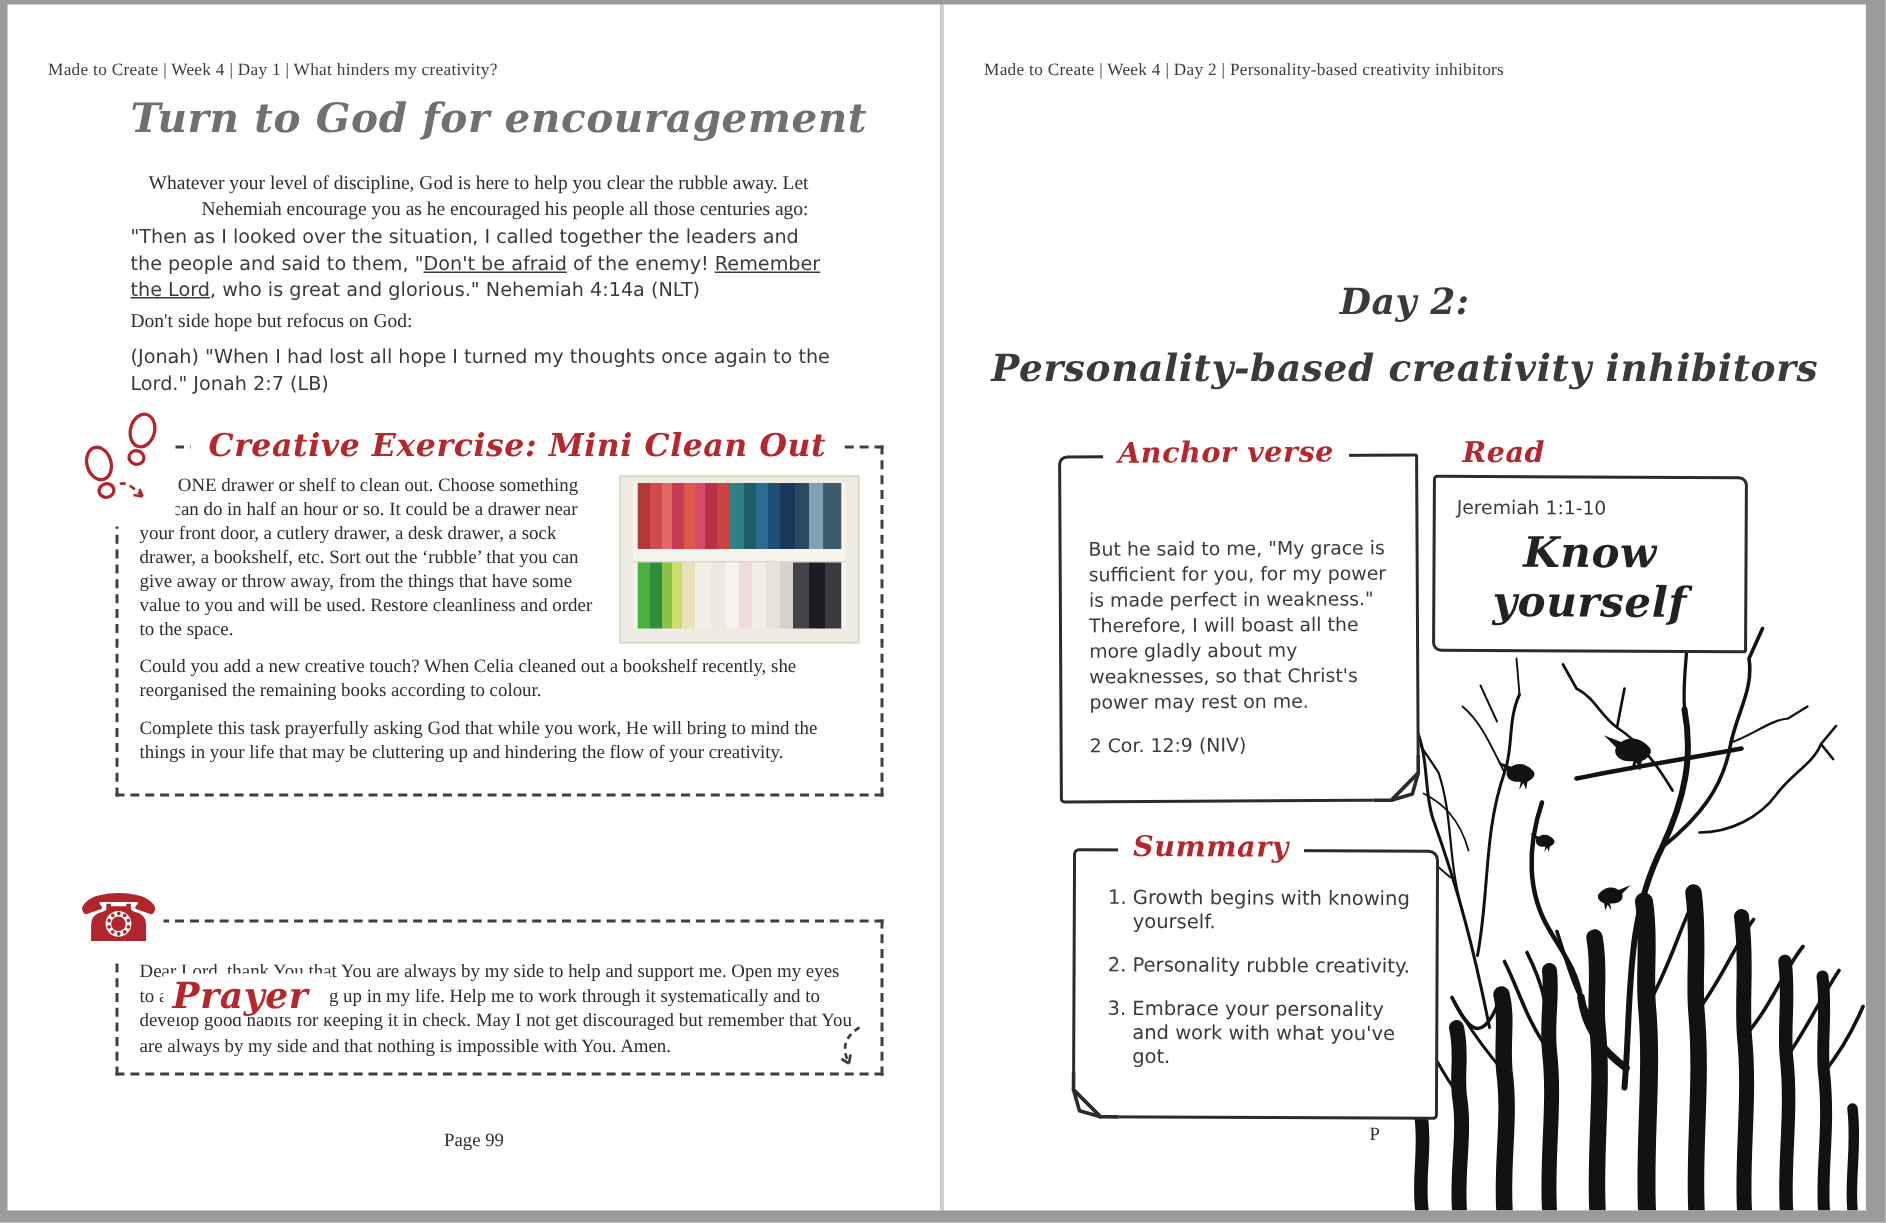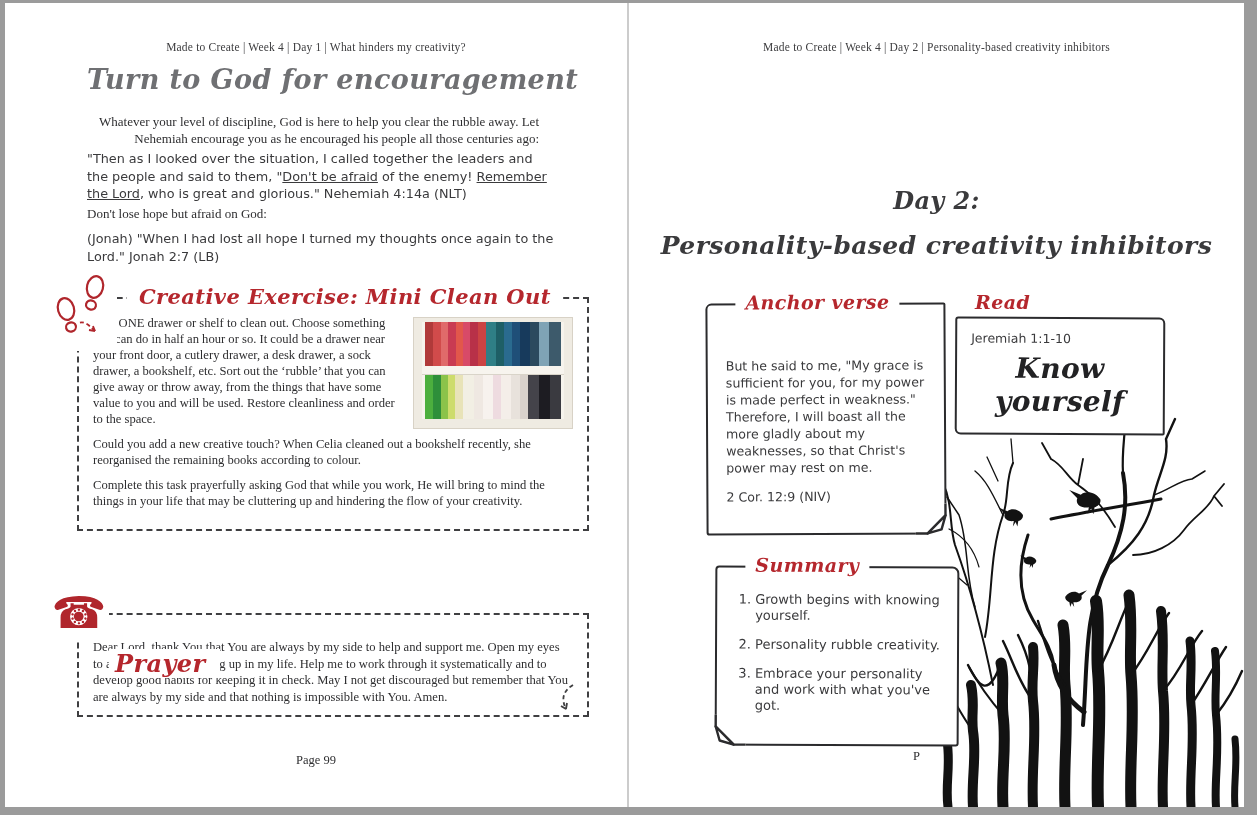--- a/index.html
+++ b/index.html
@@ -3,22 +3,22 @@
 <meta charset="utf-8">
 <style>
   html,body{margin:0;padding:0;}
   .stage{position:relative;width:1257px;height:815px;background:#9b9b9b;overflow:hidden;
          font-family:"Liberation Serif",serif;color:#2e2e30;}
   .page{position:absolute;top:3px;height:804px;background:#ffffff;overflow:hidden;}
   .page-left{left:5px;width:622px;}
   .page-divider{position:absolute;top:3px;left:627px;width:2px;height:804px;background:#cccccc;}
   .page-right{left:629px;width:615px;}
 
-  .running-head{position:absolute;top:38px;left:0;width:100%;text-align:center;
-                font-size:11.5px;letter-spacing:.2px;color:#3c3c3e;}
+  .running-head{position:absolute;top:38px;left:0;width:100%;text-align:left;
+                font-size:11.5px;letter-spacing:.2px;color:#3c3c3e;padding-left:27px;}
   .running-head.bold{font-weight:normal;}
 
   
   .script{font-family:"DejaVu Serif",serif;font-style:italic;font-weight:bold;letter-spacing:.4px;}
   .red{color:#b5272d;}
   .gray-head{color:#6f7073;}
 
   .hand{font-family:"DejaVu Sans",sans-serif;color:#3a3a3c;}
   .serif{font-family:"Liberation Serif",serif;}
 
@@ -100,21 +100,21 @@
 
   <div class="page page-left">
     <div class="running-head">Made to Create  |  Week 4  |  Day 1  |  What hinders my creativity?</div>
 
     <div class="h1-left script gray-head">Turn to God for encouragement</div>
 
     <div class="p1 serif">Whatever your level of discipline, God is here to help you clear the rubble away. Let Nehemiah encourage you as he encouraged his people all those centuries ago:</div>
 
     <div class="q1 hand"><span>"Then as I looked over the situation, I called together the leaders and the people and said to them, "</span><span class="u">Don't be afraid</span><span> of the enemy! </span><span class="u">Remember the Lord</span><span>, who is great and glorious." Nehemiah 4:14a (NLT)</span></div>
 
-    <div class="p2 serif">Don't lose hope but afraid on God:</div>
+    <div class="p2 serif">Don't side hope but refocus on God:</div>
 
     <div class="q2 hand">(Jonah) "When I had lost all hope I turned my thoughts once again to the Lord." Jonah 2:7 (LB)</div>
 
     <div class="dash-box ex-box">
       <div class="icon-wrap">
         <svg width="66" height="78" viewBox="0 0 66 78">
           <g stroke="#b0262c" stroke-width="2.2" fill="#fff">
             <ellipse cx="44" cy="14" rx="8" ry="11" transform="rotate(14 44 14)"></ellipse>
             <ellipse cx="40" cy="32" rx="5" ry="4.5" transform="rotate(14 40 32)"></ellipse>
             <ellipse cx="15" cy="36" rx="8" ry="11" transform="rotate(-16 15 36)"></ellipse>

